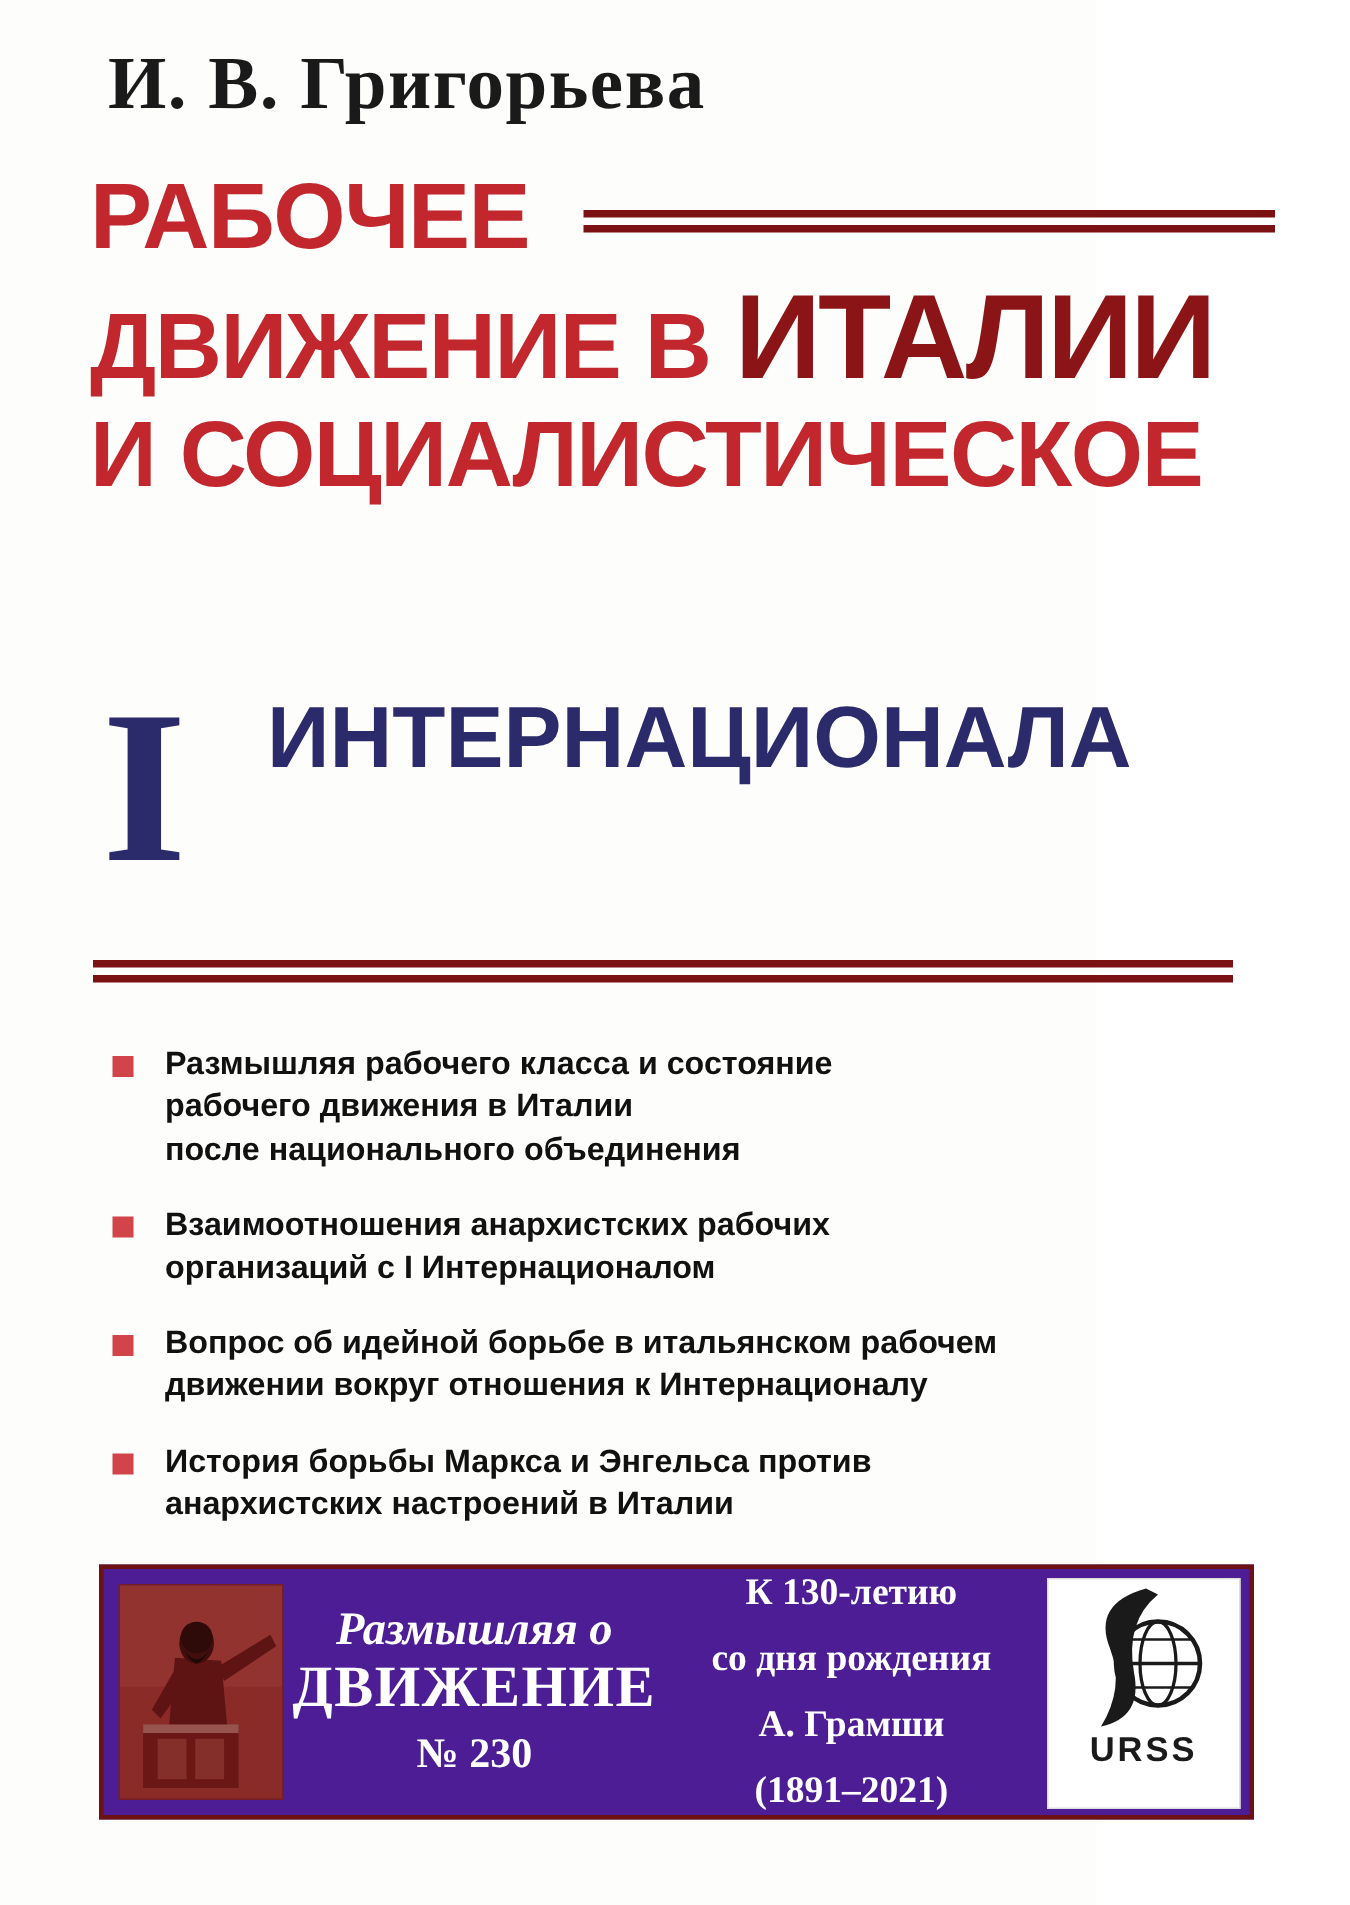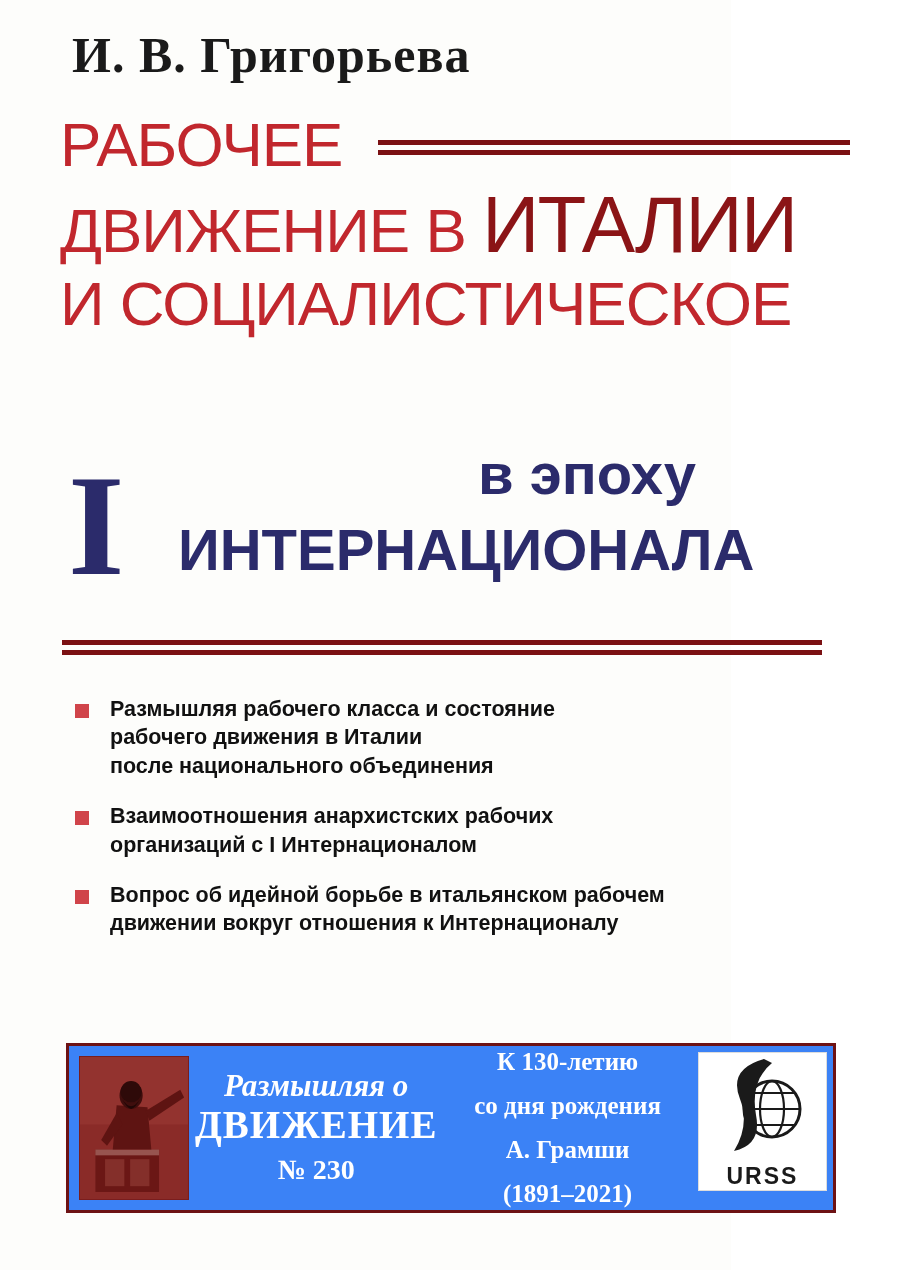--- a/index.html
+++ b/index.html
@@ -35,21 +35,21 @@
 
   
   .title-block {
     position: absolute;
     left: 60px;
     top: 115px;
     width: 790px;
   }
   .t-line {
     font-family: "Liberation Sans", sans-serif;
-    font-weight: normal;
+    font-weight: bold;
     color: #c1272d;
     line-height: 0.98;
     letter-spacing: -1px;
     gap: 18px;
   }
   .t1 {
     font-size: 62px;
     display: flex;
     align-items: center;
   }
@@ -158,21 +158,21 @@
     white-space: pre-line;
   }
 
   
   .banner {
     position: absolute;
     left: 66px;
     top: 1043px;
     width: 770px;
     height: 170px;
-    background: #3b82f6;
+    background: #4c1d95;
     border: 3px solid #6d1214;
     box-sizing: border-box;
     display: flex;
     align-items: stretch;
   }
   .banner-left {
     width: 112px;
     margin: 10px 0 10px 10px;
     background: linear-gradient(160deg, #a8564f 0%, #8a2b28 45%, #6e1b19 100%);
     position: relative;
@@ -225,25 +225,25 @@
   .anniv div {
     font-family: "Liberation Serif", serif;
     font-weight: bold;
     font-size: 25px;
     line-height: 1.28;
     white-space: nowrap;
   }
   .publisher {
     width: 132px;
     background: #ffffff;
-    margin: 6px 6px 19px 0;
+    margin: 6px 6px 4px 0;
     display: flex;
     flex-direction: column;
     align-items: center;
-    justify-content: space-between;
+    justify-content: flex-start;
     border: 1px solid #ddd;
   }
   .urss-mark {
     width: 104px;
     height: 104px;
     position: relative;
   }
   .urss-text {
     font-family: "Liberation Sans", sans-serif;
     font-weight: bold;
@@ -269,21 +269,20 @@
     </div>
     <div class="t-line t3">
       <span>ДВИЖЕНИЕ В </span><span class="big">ИТАЛИИ</span>
     </div>
     <div class="t-line t2">И СОЦИАЛИСТИЧЕСКОЕ</div>
   </div>
 
   <div class="sub-block">
     <div class="roman">I</div>
     <div class="sub-right">
-      <div class="sub1">в эпоху</div>
       <div class="sub2">ИНТЕРНАЦИОНАЛА</div>
     </div>
   </div>
 
   <div class="bottom-rule"></div>
 
   <div class="bullets">
     <div class="bullet">
       <span class="sq"></span>
       <span class="txt">Размышляя рабочего класса и состояние
@@ -292,20 +291,25 @@
     </div>
     <div class="bullet">
       <span class="sq"></span>
       <span class="txt">Взаимоотношения анархистских рабочих
 организаций с I Интернационалом</span>
     </div>
     <div class="bullet">
       <span class="sq"></span>
       <span class="txt">Вопрос об идейной борьбе в итальянском рабочем
 движении вокруг отношения к Интернационалу</span>
+    </div>
+    <div class="bullet">
+      <span class="sq"></span>
+      <span class="txt">История борьбы Маркса и Энгельса против
+анархистских настроений в Италии</span>
     </div>
   </div>
 
   <div class="banner">
 
     <div class="banner-left">
       <svg class="lenin" viewBox="0 0 112 150" preserveAspectRatio="none">
         <rect x="0" y="0" width="112" height="150" fill="#8a2b28"></rect>
         <rect x="0" y="0" width="112" height="70" fill="#9c3b35" opacity="0.5"></rect>
 

